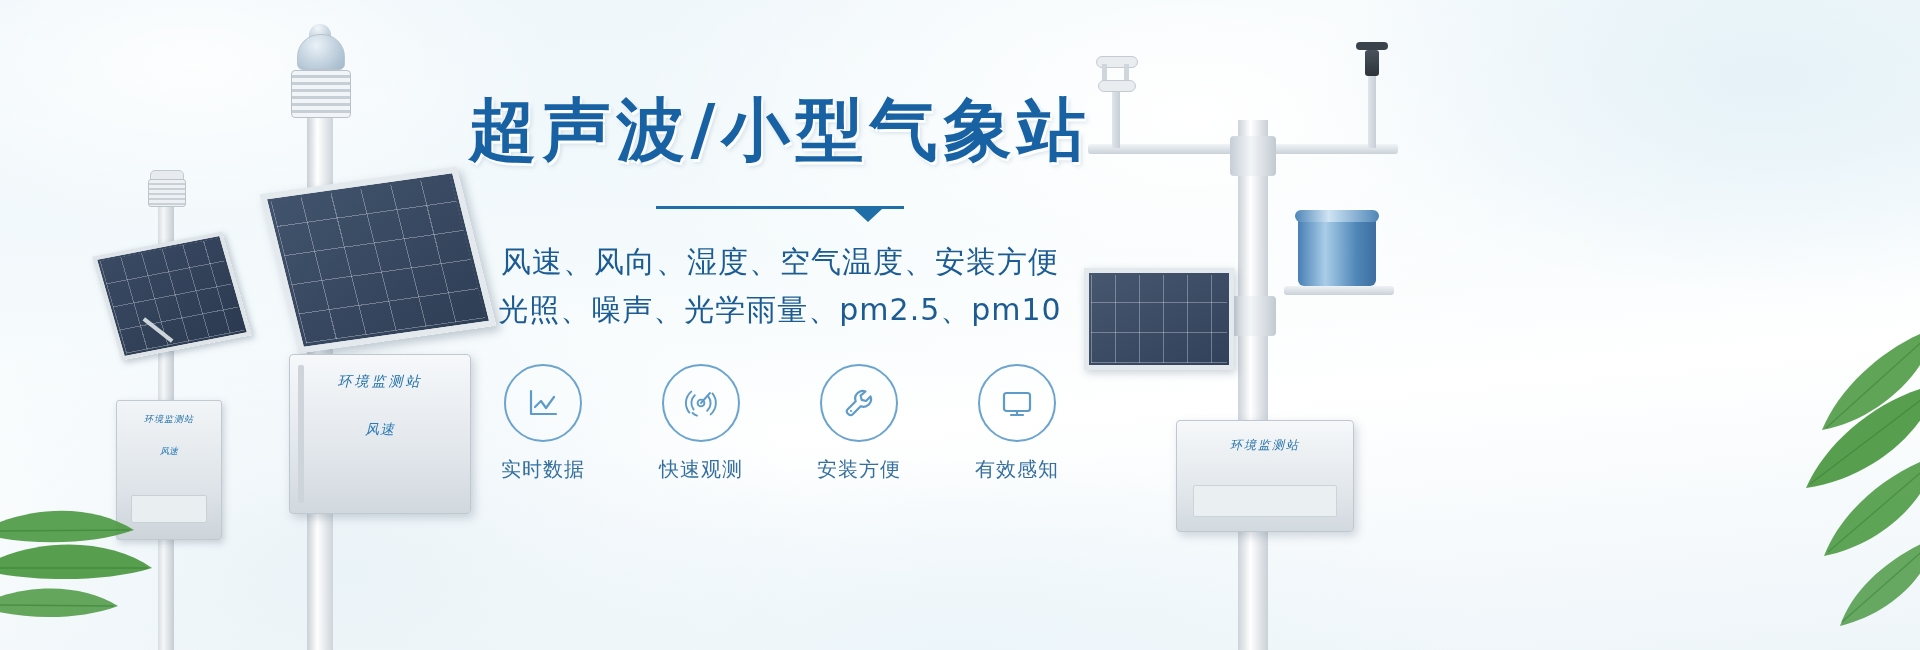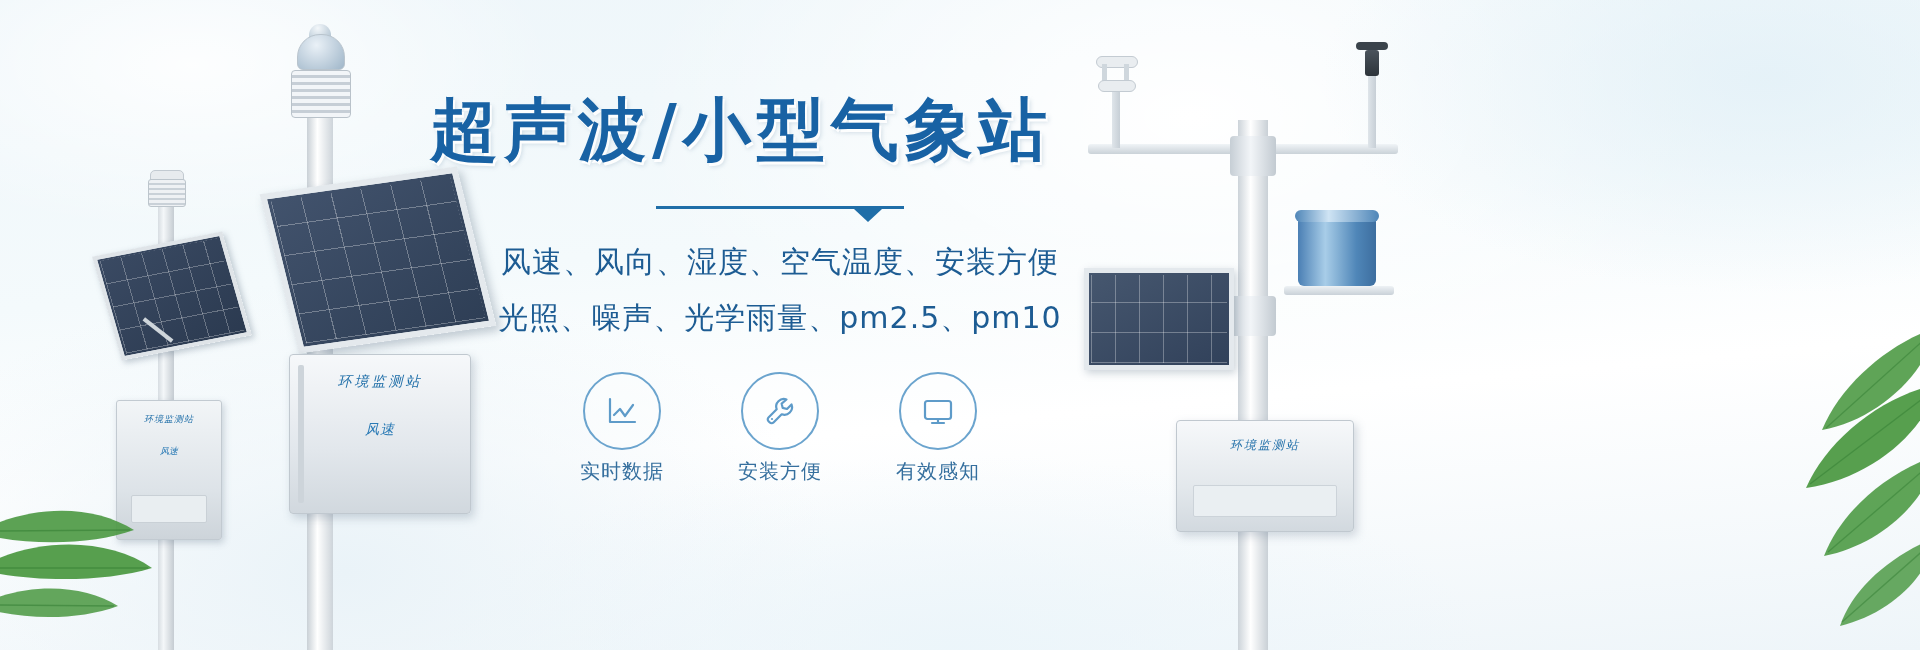--- a/index.html
+++ b/index.html
@@ -19,40 +19,41 @@
       radial-gradient(ellipse 620px 300px at 92% 12%, rgba(226,240,247,.8), rgba(226,240,247,0) 72%),
       radial-gradient(ellipse 700px 260px at 50% 100%, rgba(235,245,250,.9), rgba(235,245,250,0) 75%);}
 
   
   .content{position:absolute;left:430px;top:96px;width:700px;height:400px;}
 
   .title{
     font-family:"DejaVu Sans","Liberation Sans",sans-serif;
     font-size:68px;font-weight:bold;letter-spacing:6px;
     color:#1862a4;white-space:nowrap;line-height:1;
+    text-align:center;
     text-shadow:2px 3px 0 rgba(255,255,255,.95), 3px 4px 4px rgba(120,150,175,.28);
   }
   .divider{position:relative;margin:36px auto 0;width:248px;height:16px;}
   .divider .bar{position:absolute;left:0;top:6px;width:248px;height:3px;background:#1f6ea8;}
   .divider .tri{position:absolute;left:198px;top:9px;width:0;height:0;
     border-left:14px solid transparent;border-right:14px solid transparent;border-top:13px solid #1f6ea8;}
 
   .sub{
     text-align:center;color:#1d5c93;
     font-family:"DejaVu Sans","Liberation Sans",sans-serif;
     font-size:30px;line-height:48px;letter-spacing:1px;white-space:nowrap;
     margin-top:22px;font-weight:400;
   }
 
   .features{display:flex;justify-content:center;gap:26px;margin-top:30px;}
   .feature{width:132px;display:flex;flex-direction:column;align-items:center;}
   .circle{width:74px;height:74px;border-radius:50%;border:2px solid #6ba4ce;
     display:flex;align-items:center;justify-content:center;background:rgba(255,255,255,.25);}
   .circle svg{display:block;}
-  .flabel{margin-top:8px;font-size:20px;color:#356f9e;
+  .flabel{margin-top:14px;font-size:20px;color:#356f9e;
     font-family:"DejaVu Sans","Liberation Sans",sans-serif;letter-spacing:1px;white-space:nowrap;}
 
   
   .stA{position:absolute;left:92px;top:170px;width:220px;height:480px;}
   .stA .mast{position:absolute;left:66px;top:36px;width:16px;height:444px;
     background:linear-gradient(90deg,#d7dde2,#f4f7f9 35%,#c5ccd2);}
   .stA .sensor{position:absolute;left:52px;top:0px;width:44px;height:44px;}
   .stA .sensor .cap{position:absolute;left:6px;top:0;width:32px;height:9px;border-radius:5px 5px 2px 2px;background:#e7ebee;border:1px solid #c2cad1;}
   .stA .sensor .fins{position:absolute;left:4px;top:9px;width:36px;height:26px;border-radius:3px;
     background:repeating-linear-gradient(180deg,#eef1f4 0 3px,#c9d1d8 3px 5px);border:1px solid #bcc5cc;}
@@ -182,34 +183,48 @@
   <div class="content">
 
     <div class="title">超声波/小型气象站</div>
 
     <div class="divider">
       <div class="bar"></div>
       <div class="tri"></div>
     </div>
 
     <div class="sub">风速、风向、湿度、空气温度、安装方便</div>
-    <div class="sub" style="margin-top:8px">光照、噪声、光学雨量、pm2.5、pm10</div>
+    <div class="sub" style="margin-top:0">光照、噪声、光学雨量、pm2.5、pm10</div>
 
     <div class="features">
 
       <div class="feature">
         <div class="circle">
           <svg width="40" height="40" viewBox="0 0 40 40" fill="none" stroke="#5e9bc9" stroke-width="2.2" stroke-linecap="round" stroke-linejoin="round">
             <polyline points="8,8 8,31 33,31"></polyline>
             <polyline points="12,24 18,18 23,25 31,14"></polyline>
           </svg>
         </div>
         <div class="flabel">实时数据</div>
       </div>
 
+      <div class="feature">
+        <div class="circle">
+          <svg width="42" height="42" viewBox="0 0 42 42" fill="none" stroke="#5e9bc9" stroke-width="1.9" stroke-linecap="round">
+            <circle cx="21" cy="21" r="3.4"></circle>
+            <path d="M21 21 L30 11"></path>
+            <path d="M13.6 27.4 A10.5 10.5 0 0 1 14.8 13.2"></path>
+            <path d="M28.4 14.6 A10.5 10.5 0 0 1 27.2 28.8"></path>
+            <path d="M9.4 30.6 A15 15 0 0 1 11.2 9.6"></path>
+            <path d="M32.4 11.4 A15 15 0 0 1 30.6 32.4"></path>
+            <path d="M17 33.6 A13 13 0 0 1 12.6 31"></path>
+          </svg>
+        </div>
+        <div class="flabel">快速观测</div>
+      </div>
 
       <div class="feature">
         <div class="circle">
           <svg width="42" height="42" viewBox="0 0 42 42" fill="none" stroke="#5e9bc9" stroke-width="2.2" stroke-linecap="round" stroke-linejoin="round">
             <path d="M27.5 9.5 a7.6 7.6 0 0 0-9.8 9.8 L9.5 27.5 a2.6 2.6 0 0 0 0 3.7 l1.3 1.3 a2.6 2.6 0 0 0 3.7 0 l8.2-8.2 a7.6 7.6 0 0 0 9.8-9.8 l-4.5 4.5 -4.3-1.1 -1.1-4.3 z"></path>
             <circle cx="13" cy="29" r="1.1" fill="#5e9bc9" stroke="none"></circle>
           </svg>
         </div>
         <div class="flabel">安装方便</div>
       </div>

